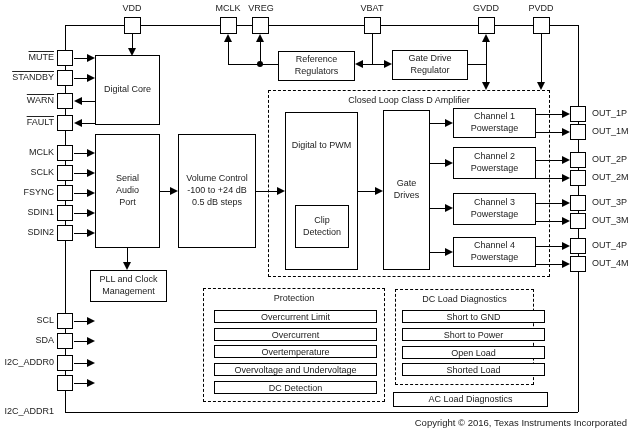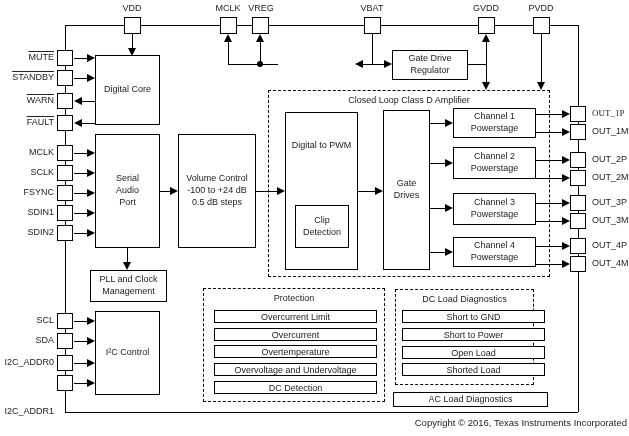--- a/index.html
+++ b/index.html
@@ -170,21 +170,21 @@
   <div class="lblL" style="top:377px;margin-top:29px;">I2C_ADDR1</div>
 
   <div class="pin" style="left:570px;top:106px;"></div>
   <div class="pin" style="left:570px;top:124px;"></div>
   <div class="pin" style="left:570px;top:152px;"></div>
   <div class="pin" style="left:570px;top:170px;"></div>
   <div class="pin" style="left:570px;top:195px;"></div>
   <div class="pin" style="left:570px;top:213px;"></div>
   <div class="pin" style="left:570px;top:238px;"></div>
   <div class="pin" style="left:570px;top:256px;"></div>
-  <div class="lblR" style="top:108px;font-family:Liberation Serif, serif;">OUT_1P</div>
+  <div class="lblR" style="top:108px;">OUT_1P</div>
   <div class="lblR" style="top:126px;">OUT_1M</div>
   <div class="lblR" style="top:154px;">OUT_2P</div>
   <div class="lblR" style="top:172px;">OUT_2M</div>
   <div class="lblR" style="top:197px;">OUT_3P</div>
   <div class="lblR" style="top:215px;">OUT_3M</div>
   <div class="lblR" style="top:240px;text-align:right;">OUT_4P</div>
   <div class="lblR" style="top:258px;">OUT_4M</div>
 
   <div class="blk" style="left:95px;top:55px;width:65px;height:70px;">Digital Core</div>
 
@@ -197,22 +197,24 @@
       <span style="display:block;">Volume Control</span>
       <span style="display:block;">-100 to +24 dB</span>
       <span style="display:block;">0.5 dB steps</span>
     </span>
   </div>
 
   <div class="blk" style="left:90px;top:270px;width:77px;height:32px;">
     <span style="width:70px;">PLL and Clock Management</span>
   </div>
 
-  <div class="blk" style="left:95px;top:311px;width:65px;height:84px;">I²C Control</div>
-
+
+  <div class="blk" style="left:278px;top:51px;width:77px;height:30px;">
+    <span style="width:60px;">Reference Regulators</span>
+  </div>
 
   <div class="blk" style="left:392px;top:50px;width:76px;height:30px;">
     <span style="width:62px;">Gate Drive Regulator</span>
   </div>
 
   <div class="blk" style="left:285px;top:112px;width:73px;height:158px;align-items:flex-start;">
     <span style="margin-top:27px;">Digital to PWM</span>
   </div>
 
   <div class="blk" style="left:295px;top:205px;width:54px;height:43px;">

